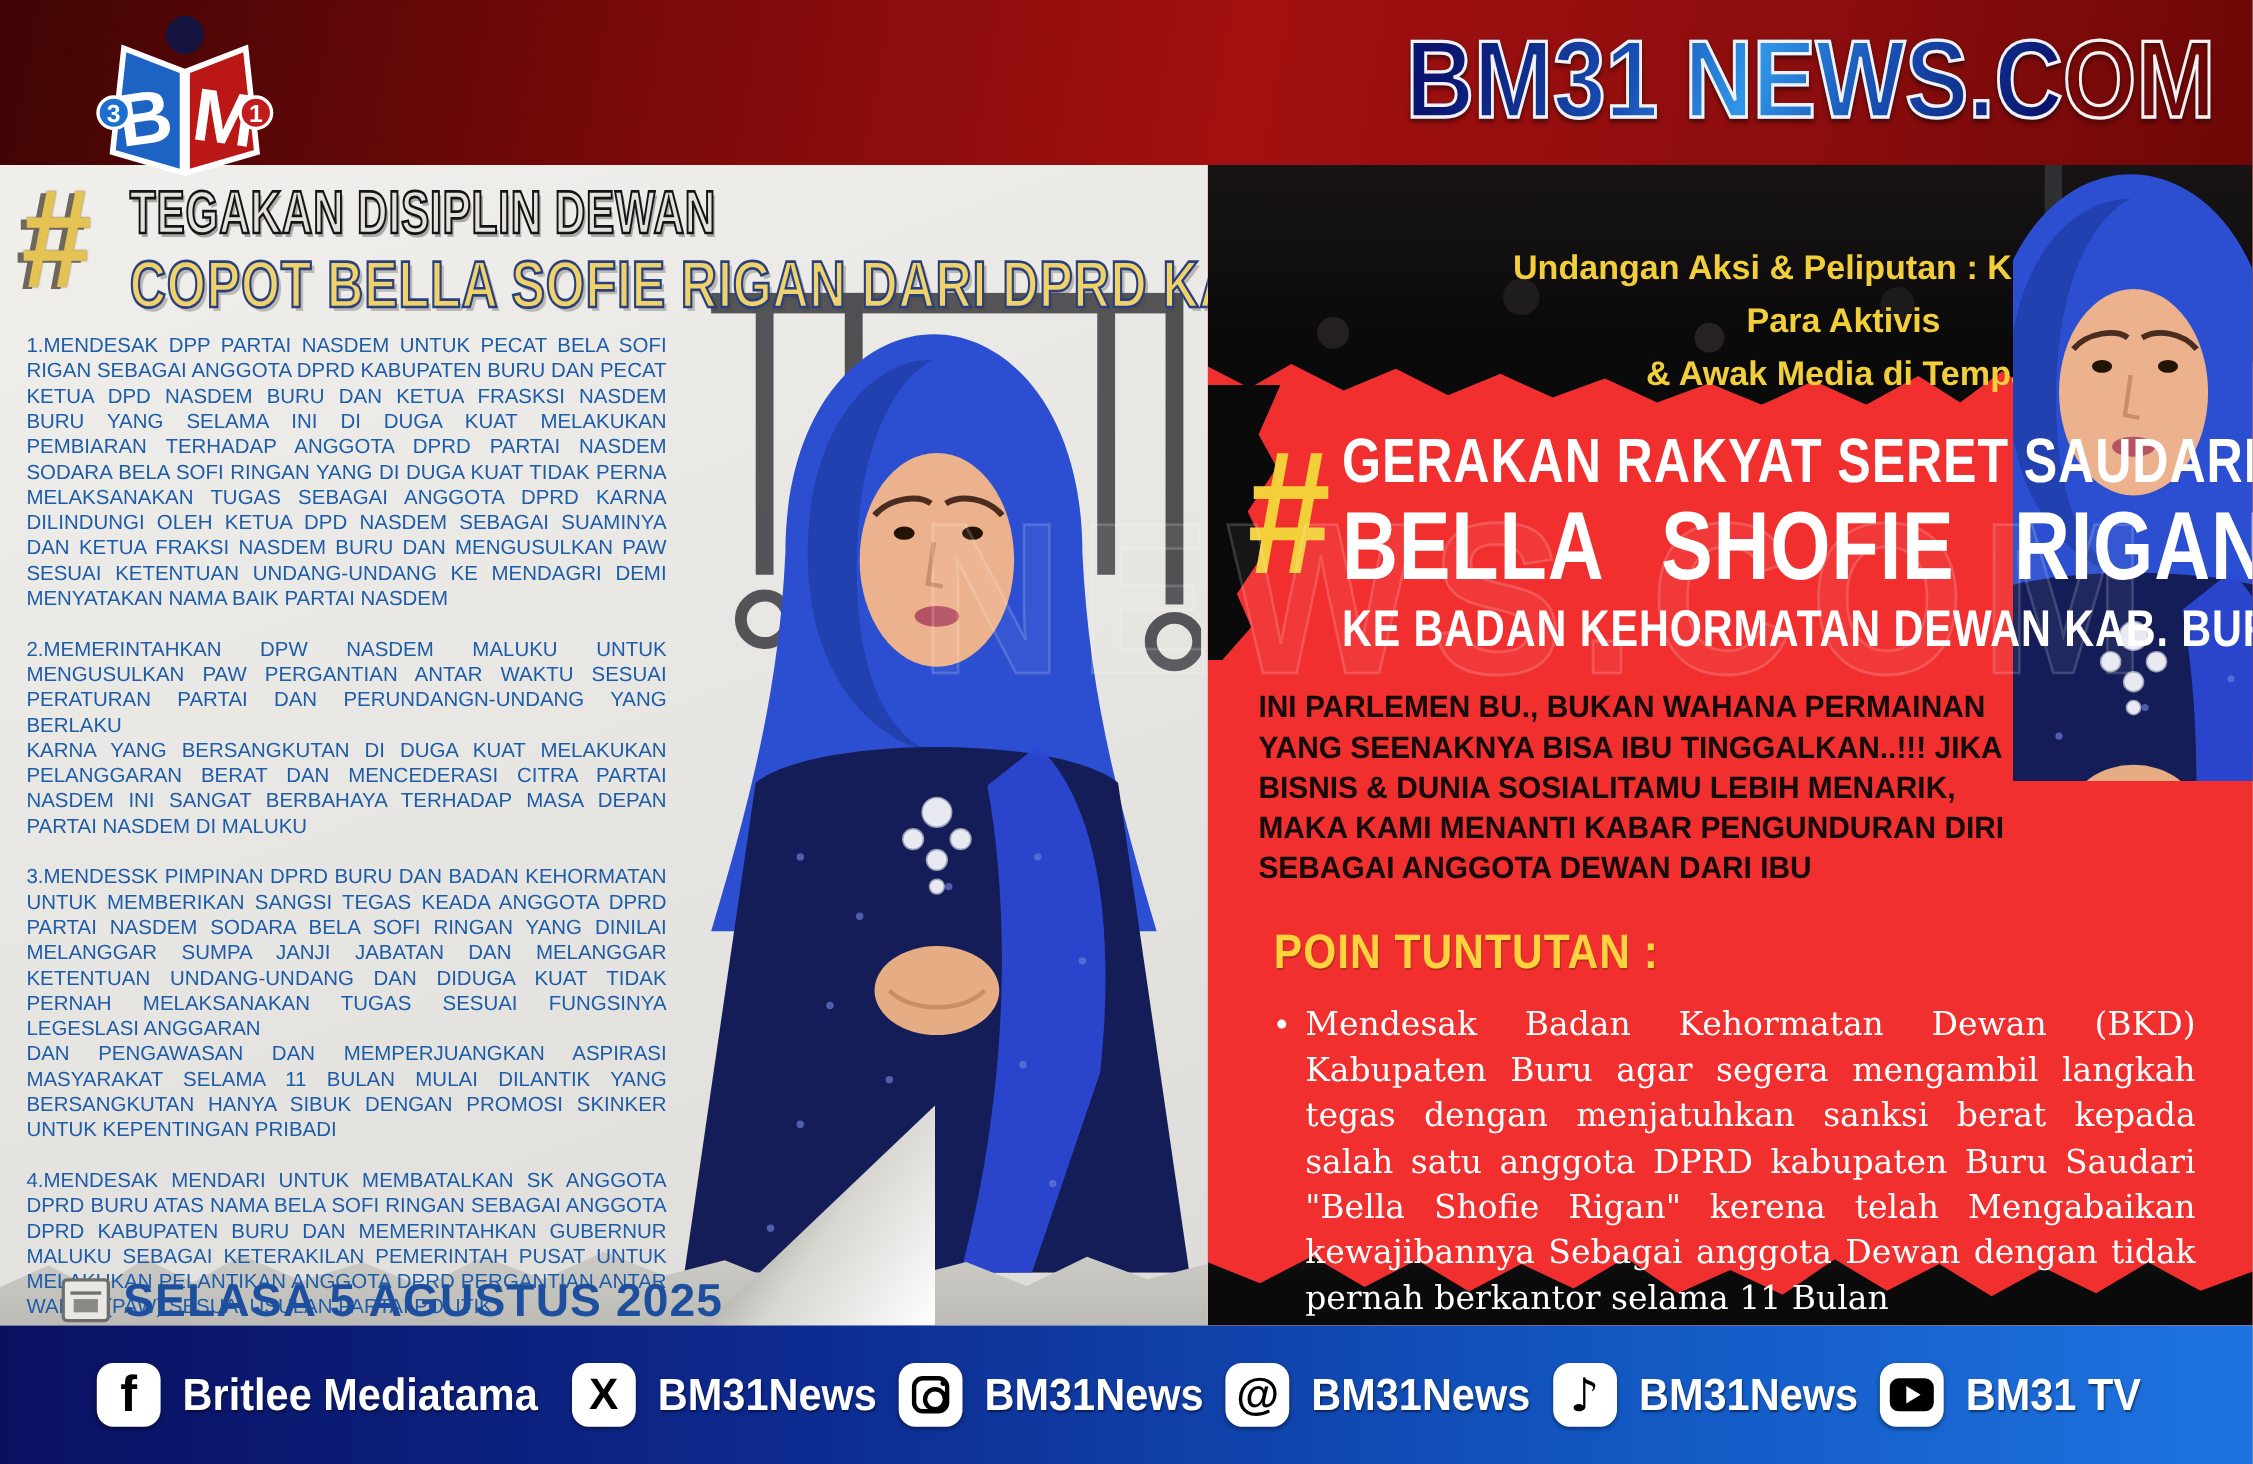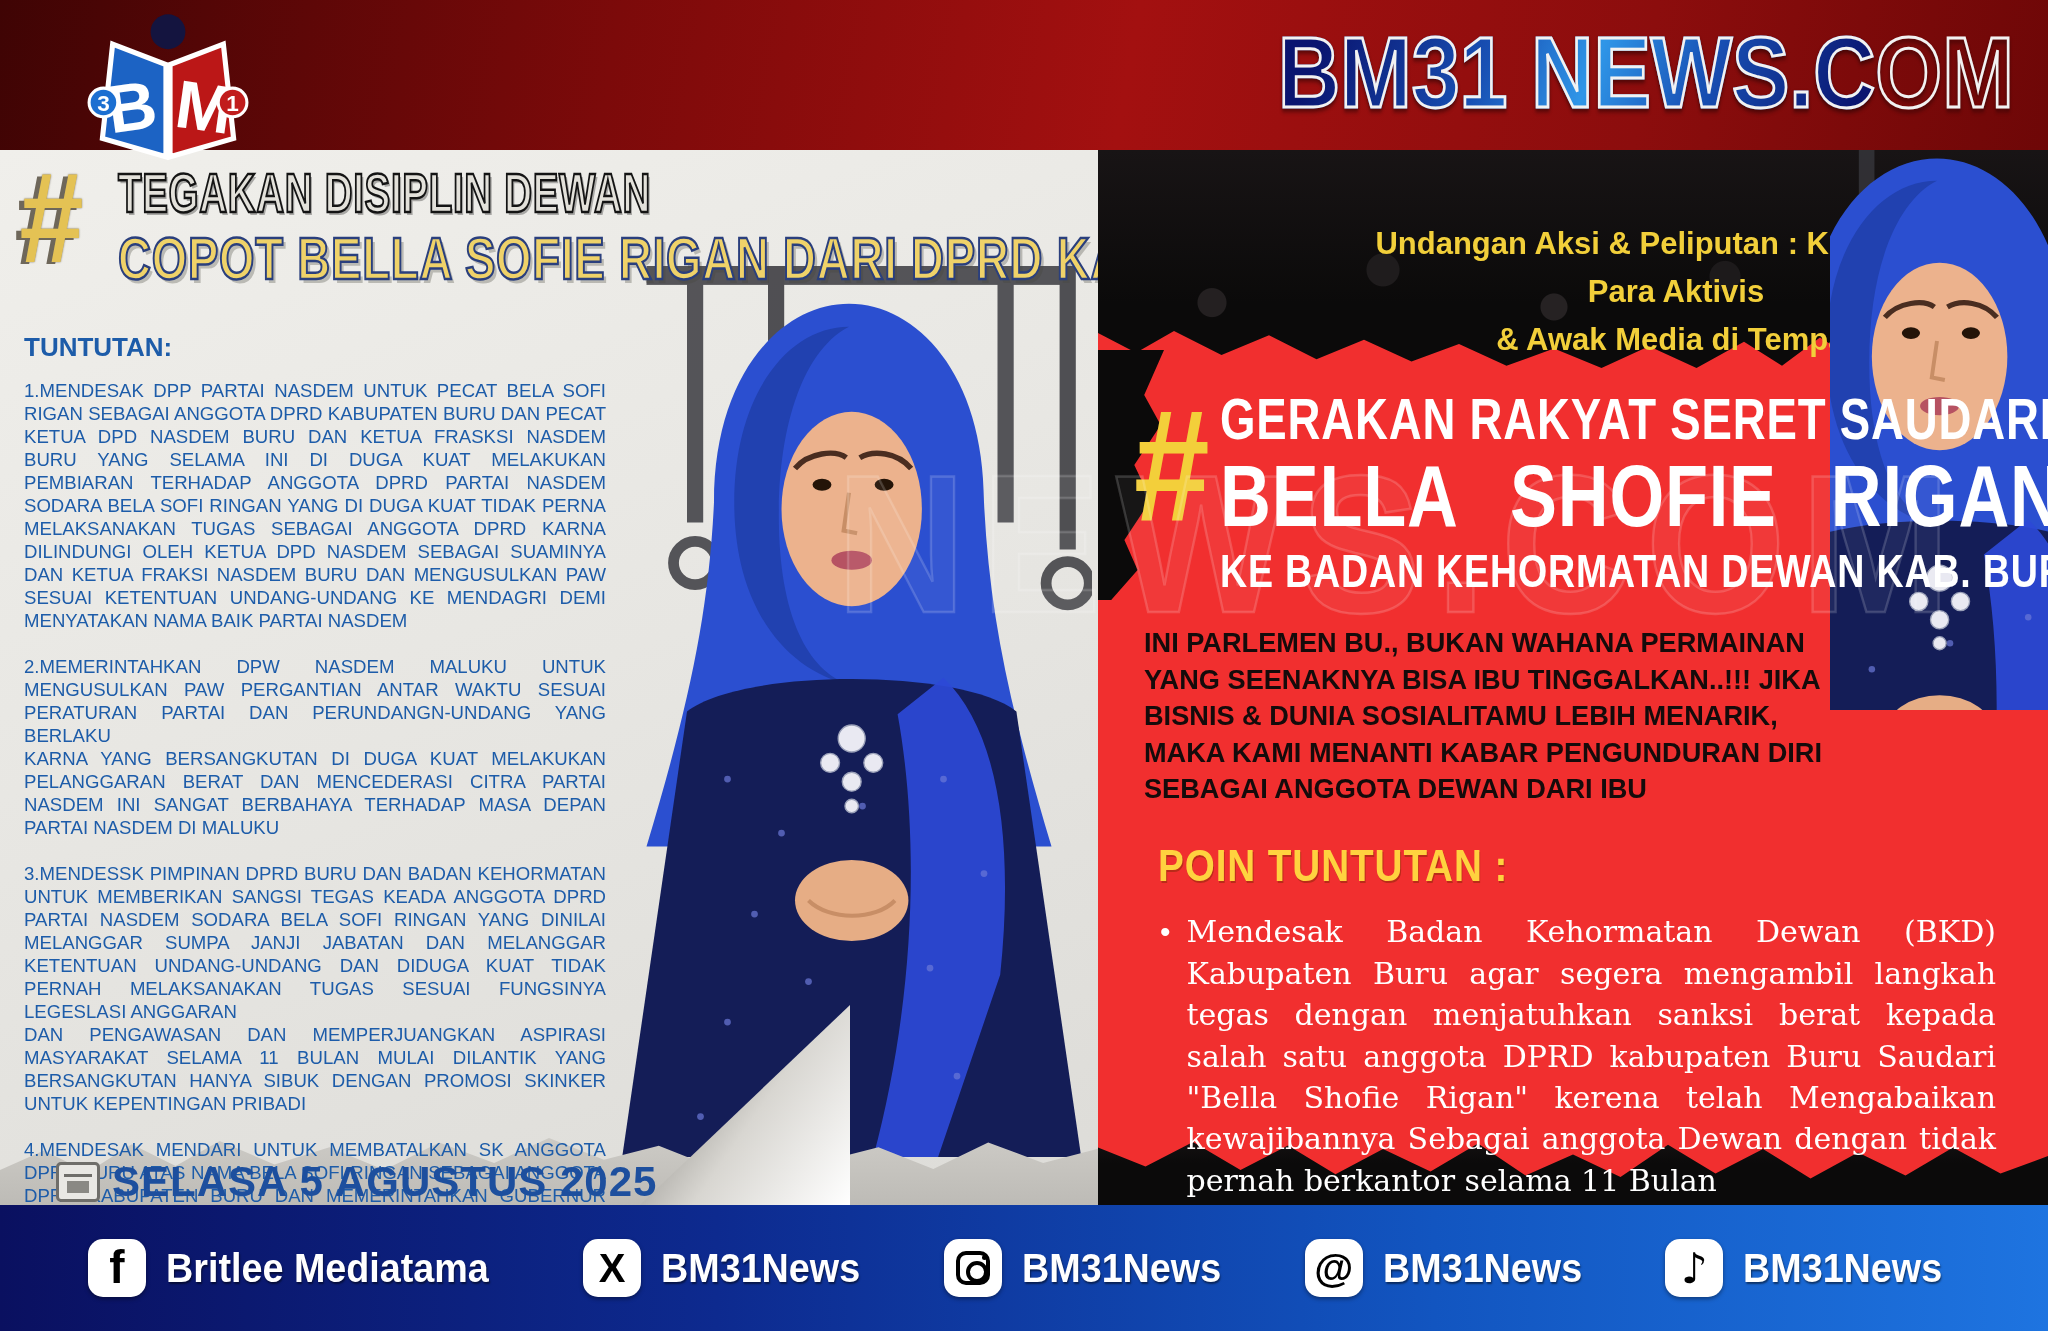--- a/index.html
+++ b/index.html
@@ -263,21 +263,20 @@
 
       <div class="lp-title">
         <div class="lp-hash">#</div>
         <div class="lp-lines">
           <div class="lp-line1">TEGAKAN DISIPLIN DEWAN</div>
           <div class="lp-line2">COPOT BELLA SOFIE RIGAN DARI DPRD KABUPATEN BURU</div>
         </div>
       </div>
 
       <div class="lp-body">
-        <div class="tuntutan-label">TUNTUTAN:</div>
         <div class="demand">1.MENDESAK DPP PARTAI NASDEM UNTUK PECAT BELA SOFI RIGAN SEBAGAI ANGGOTA DPRD KABUPATEN BURU DAN PECAT KETUA DPD NASDEM BURU DAN KETUA FRASKSI NASDEM BURU YANG SELAMA INI DI DUGA KUAT MELAKUKAN PEMBIARAN TERHADAP ANGGOTA DPRD PARTAI NASDEM SODARA BELA SOFI RINGAN YANG DI DUGA KUAT TIDAK PERNA MELAKSANAKAN TUGAS SEBAGAI ANGGOTA DPRD KARNA DILINDUNGI OLEH KETUA DPD NASDEM SEBAGAI SUAMINYA DAN KETUA FRAKSI NASDEM BURU DAN MENGUSULKAN PAW SESUAI KETENTUAN UNDANG-UNDANG KE MENDAGRI DEMI MENYATAKAN NAMA BAIK PARTAI NASDEM</div>
         <div class="demand">2.MEMERINTAHKAN DPW NASDEM MALUKU UNTUK MENGUSULKAN PAW PERGANTIAN ANTAR WAKTU SESUAI PERATURAN PARTAI DAN PERUNDANGN-UNDANG YANG BERLAKU
 KARNA YANG BERSANGKUTAN DI DUGA KUAT MELAKUKAN PELANGGARAN BERAT DAN MENCEDERASI CITRA PARTAI NASDEM INI SANGAT BERBAHAYA TERHADAP MASA DEPAN PARTAI NASDEM DI MALUKU</div>
         <div class="demand">3.MENDESSK PIMPINAN DPRD BURU DAN BADAN KEHORMATAN UNTUK MEMBERIKAN SANGSI TEGAS KEADA ANGGOTA DPRD PARTAI NASDEM SODARA BELA SOFI RINGAN YANG DINILAI MELANGGAR SUMPA JANJI JABATAN DAN MELANGGAR KETENTUAN UNDANG-UNDANG DAN DIDUGA KUAT TIDAK PERNAH MELAKSANAKAN TUGAS SESUAI FUNGSINYA LEGESLASI ANGGARAN
 DAN PENGAWASAN DAN MEMPERJUANGKAN ASPIRASI MASYARAKAT SELAMA 11 BULAN MULAI DILANTIK YANG BERSANGKUTAN HANYA SIBUK DENGAN PROMOSI SKINKER UNTUK KEPENTINGAN PRIBADI</div>
         <div class="demand">4.MENDESAK MENDARI UNTUK MEMBATALKAN SK ANGGOTA DPRD BURU ATAS NAMA BELA SOFI RINGAN SEBAGAI ANGGOTA DPRD KABUPATEN BURU DAN MEMERINTAHKAN GUBERNUR MALUKU SEBAGAI KETERAKILAN PEMERINTAH PUSAT UNTUK MELAKUKAN PELANTIKAN ANGGOTA DPRD PERGANTIAN ANTAR WAKTU (PAW) SESUAI USULAN PARTAI POLITIK</div>
 
       </div>
 
       <div class="lp-wave"></div>
@@ -355,15 +354,21 @@
           <span class="glyph-at">@</span>
         </span>
       <span class="social-label">BM31News</span>
     </div>
     <div class="social-item">
       <span class="social-icon">
           <span class="glyph-note">♪</span>
         </span>
       <span class="social-label">BM31News</span>
     </div>
+    <div class="social-item">
+      <span class="social-icon">
+          <span class="yt-inner"></span>
+        </span>
+      <span class="social-label">BM31 TV</span>
+    </div>
   </div>
 
 </div>
 
 </body></html>

